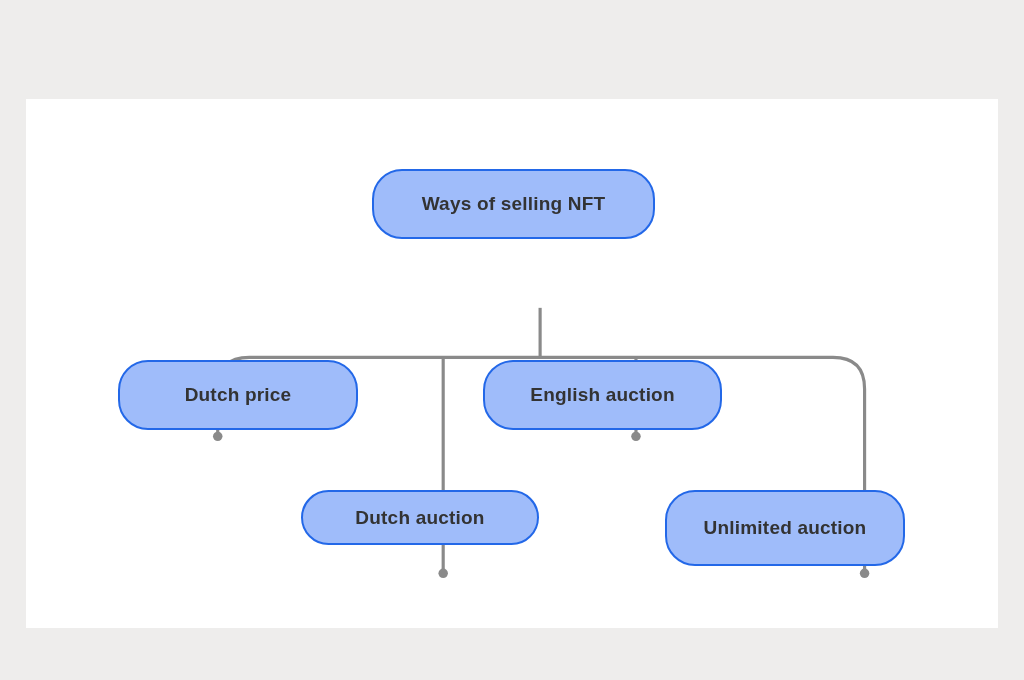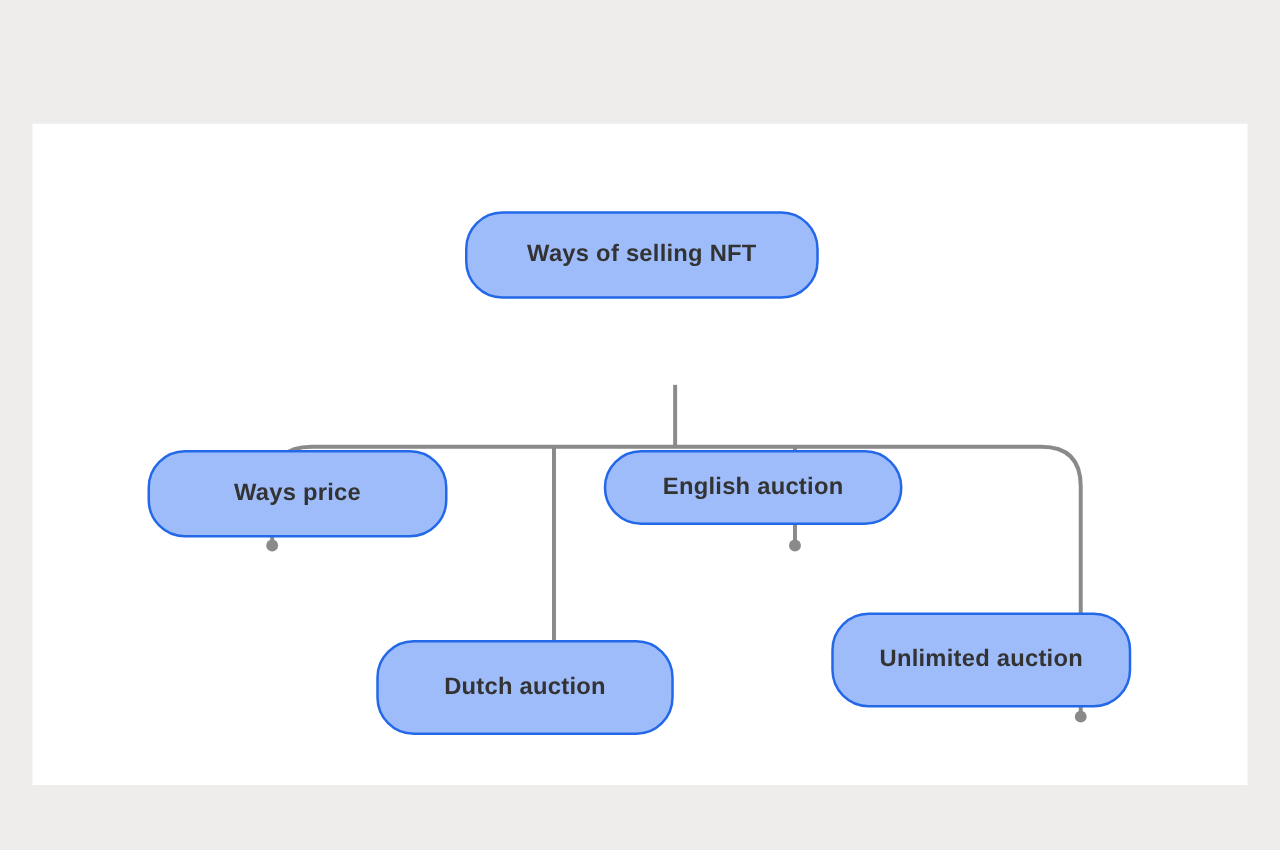--- a/index.html
+++ b/index.html
@@ -46,22 +46,22 @@
   .node-label {
     color: #333333;
     font-size: 19px;
     font-weight: 700;
     letter-spacing: 0.2px;
     white-space: nowrap;
     user-select: none;
   }
   .node-root      { left: 372px; top: 145px; width: 283px; height: 70px; }
   .node-fixed     { left: 118px; top: 336px; width: 240px; height: 70px; }
-  .node-dutch     { left: 301px; top: 488px; width: 238px; height: 76px; }
-  .node-english   { left: 483px; top: 336px; width: 239px; height: 60px; }
+  .node-dutch     { left: 301px; top: 466px; width: 238px; height: 55px; }
+  .node-english   { left: 483px; top: 336px; width: 239px; height: 70px; }
   .node-unlimited { left: 665px; top: 466px; width: 240px; height: 76px; }
 </style>
 </head>
 <body>
 
 <div class="stage">
   <div class="canvas">
 
     <svg class="connectors" viewBox="26 75 972 529" width="972" height="529">
 
@@ -78,21 +78,21 @@
       <circle cx="605" cy="337" r="4.5" fill="#8a8a8a"></circle>
       <circle cx="822" cy="467" r="4.5" fill="#8a8a8a"></circle>
     </svg>
   </div>
 
   <div class="node node-root">
     <span class="node-label">Ways of selling NFT</span>
   </div>
 
   <div class="node node-fixed">
-    <span class="node-label">Ways price</span>
+    <span class="node-label">Dutch price</span>
   </div>
 
   <div class="node node-dutch">
     <span class="node-label">Dutch auction</span>
   </div>
 
   <div class="node node-english">
     <span class="node-label">English auction</span>
   </div>
 

